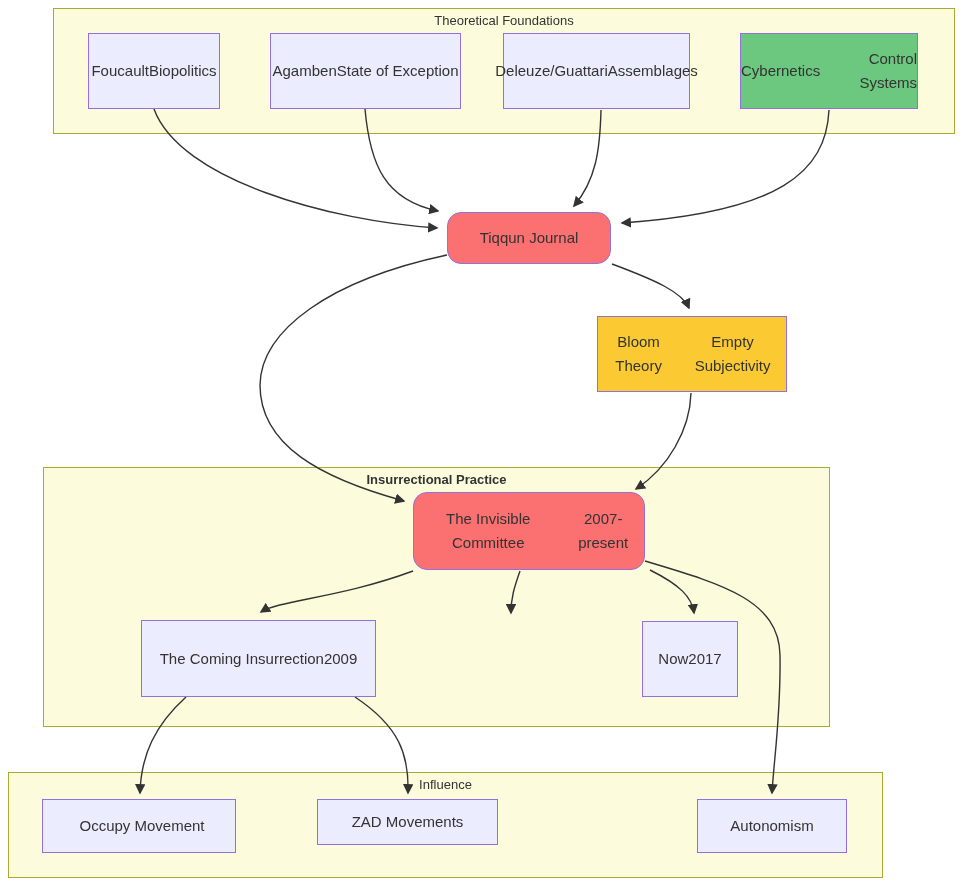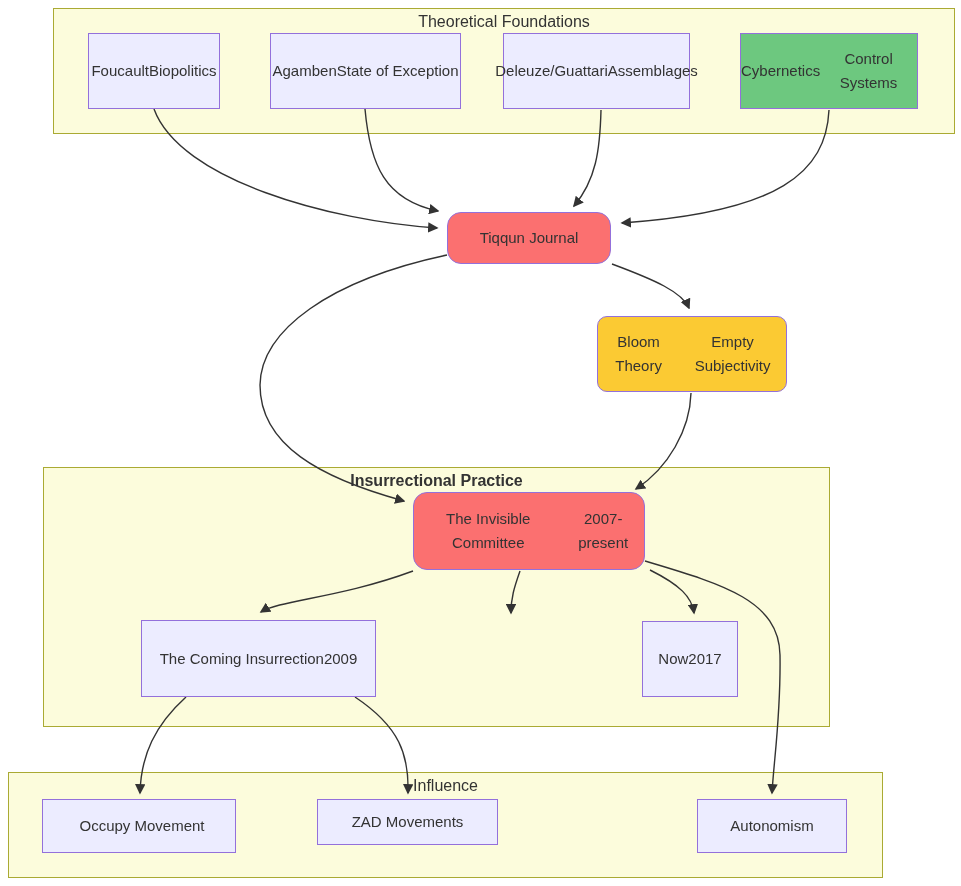--- a/index.html
+++ b/index.html
@@ -19,21 +19,21 @@
   .cluster {
     position: absolute;
     background: var(--cluster-fill, #fcfcdc);
     border: 1px solid var(--cluster-border, #aaaa33);
     box-sizing: border-box;
   }
   .cluster-title {
     width: 100%;
     text-align: center;
     padding-top: 4px;
-    font-size: 16px;
+    font-size: 13px;
     color: var(--text, #333333);
   }
   .edges {
     position: absolute;
     left: 0; top: 0;
     width: 961px;
     height: 886px;
     pointer-events: none;
   }
   .edges path.edge {
@@ -49,21 +49,21 @@
     display: flex;
     flex-direction: row;
     align-items: center;
     justify-content: center;
     text-align: center;
     font-size: 15px;
     line-height: 24px;
     color: var(--text, #333333);
   }
   .node.red   { background: var(--node-red, #fb7070); border-radius: 14px; }
-  .node.gold  { background: var(--node-gold, #fbca33); border-radius: 10px; }
+  .node.gold  { background: var(--node-gold, #fbca33); }
   .node.green { background: var(--node-green, #6dc87f); }
   .node span { display: block; }
 </style>
 </head>
 <body>
 
 <div class="canvas">
 
   <div class="cluster" style="left:53px; top:8px; width:902px; height:126px;">
     <div class="cluster-title">Theoretical Foundations</div>
@@ -107,21 +107,21 @@
   <div class="node" style="left:270px; top:33px; width:191px; height:76px;align-items:center;">
     <span>Agamben</span>
     <span>State of Exception</span>
   </div>
 
   <div class="node" style="left:503px; top:33px; width:187px; height:76px;">
     <span>Deleuze/Guattari</span>
     <span>Assemblages</span>
   </div>
 
-  <div class="node green" style="left:740px; top:33px; width:178px; height:76px;">
+  <div class="node green" style="left:740px; top:33px; width:178px; height:76px;text-align:right;">
     <span>Cybernetics</span>
     <span>Control Systems</span>
   </div>
 
   <div class="node red" style="left:447px; top:212px; width:164px; height:52px;">
     <span>Tiqqun Journal</span>
   </div>
 
   <div class="node gold" style="left:597px; top:316px; width:190px; height:76px;">
     <span>Bloom Theory</span>

